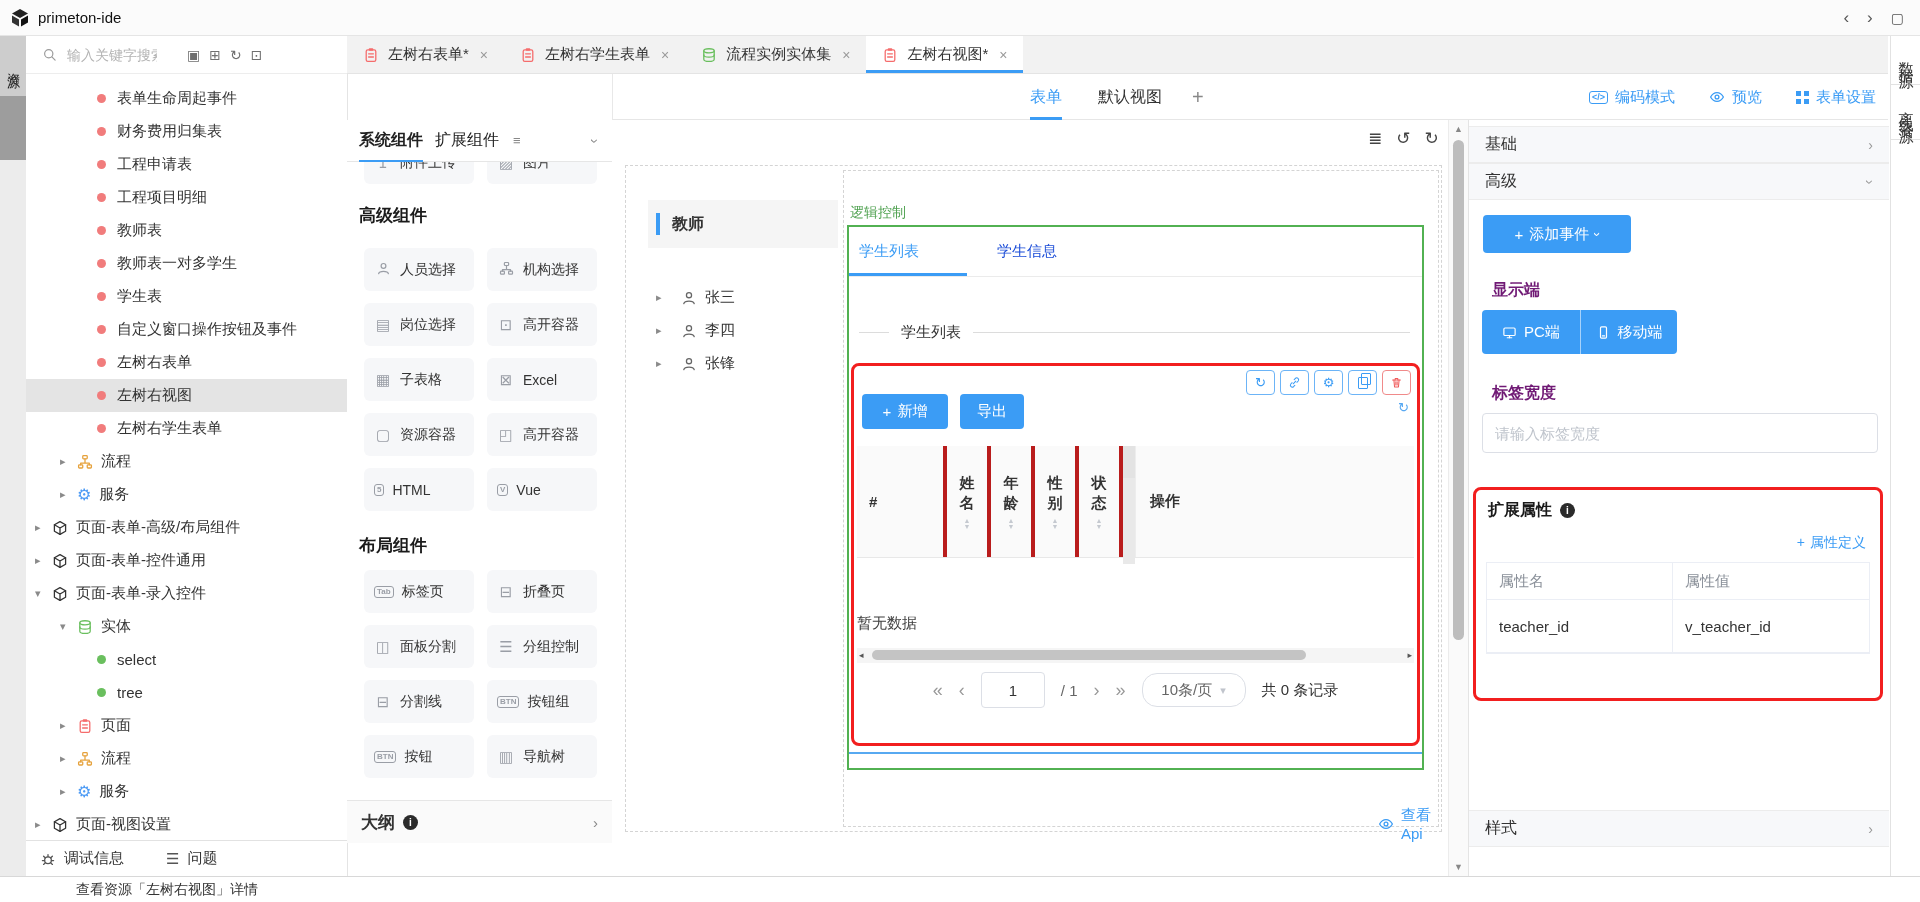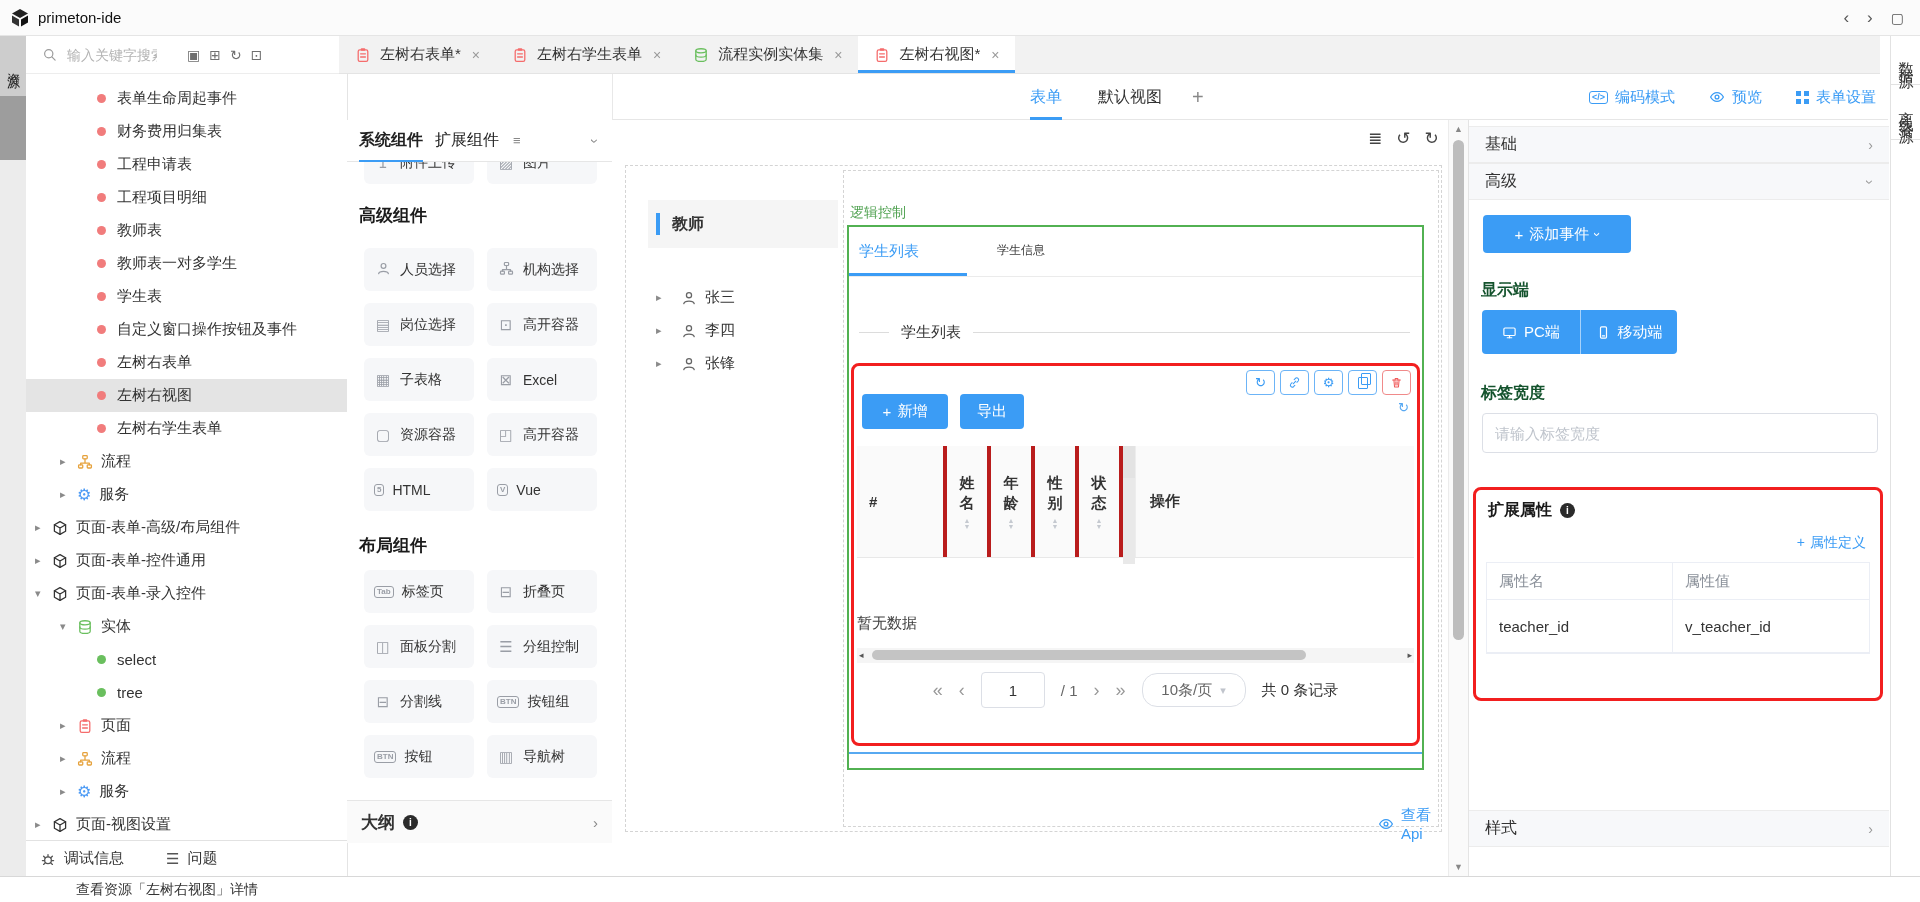--- a/index.html
+++ b/index.html
@@ -32,21 +32,21 @@
   .dot.red{background:#f17c7c;} .dot.grn{background:#6abf5e;}
   .arr{color:#8a8a8a;font-size:11px;width:17px;flex:none;}
   .tico{margin-right:8px;}
   .c-flow{color:#e6a23c;} .c-gear{color:#4d9bf5;font-size:16px;margin-right:8px;} .c-cube{color:#333;} .c-db{color:#6abf5e;} .c-form{color:#f56c6c;}
   #sbline{left:347px;top:36px;width:1px;height:840px;background:#e4e4e4;}
   #bottombar{left:26px;top:840px;width:321px;height:36px;border-top:1px solid #e2e2e2;display:flex;align-items:center;gap:42px;padding-left:14px;box-sizing:border-box;background:#fff;}
   #bottombar .itm{display:flex;align-items:center;gap:8px;color:#333;font-size:15px;cursor:pointer;}
   #bottombar .lsticon{color:#555;font-size:15px;}
   #statusbar{left:0;top:876px;width:1920px;height:26px;border-top:1px solid #d8d8d8;background:#fff;display:flex;align-items:center;padding-left:76px;box-sizing:border-box;font-size:14px;color:#333;}
   
-  #tabbar{left:339px;top:36px;width:1541px;height:38px;background:#f2f2f2;border-bottom:1px solid #e4e4e4;display:flex;box-sizing:border-box;}
+  #tabbar{left:347px;top:36px;width:1541px;height:38px;background:#f2f2f2;border-bottom:1px solid #e4e4e4;display:flex;box-sizing:border-box;}
   .dtab{display:flex;align-items:center;gap:9px;padding:0 16px;font-size:15px;color:#333;cursor:pointer;}
   .dtab .x{color:#999;font-size:14px;margin-left:2px;}
   .dtab.active{background:#fff;box-shadow:inset 0 -3px 0 #3b9cf5;}
   
   #cheader{left:612px;top:74px;width:1276px;height:46px;background:#fff;border-bottom:1px solid #e6e6e6;box-sizing:border-box;}
   #cheader .vtabs{position:absolute;left:418px;top:0;height:46px;display:flex;align-items:center;}
   #cheader .vtab{font-size:16px;color:#333;cursor:pointer;position:relative;height:46px;display:flex;align-items:center;}
   #cheader .vtab.on{color:#3b9cf5;}
   #cheader .vtab.on::after{content:"";position:absolute;left:0;bottom:0;height:3px;width:100%;background:#3b9cf5;}
   #cheader .plus{font-size:20px;color:#888;margin-left:30px;cursor:pointer;}
@@ -79,21 +79,21 @@
   #teachhead{position:absolute;left:36px;top:80px;width:190px;height:48px;background:#f5f5f5;display:flex;align-items:center;}
   #teachhead .bar{width:4px;height:22px;background:#3b9cf5;margin-left:8px;}
   #teachhead .t{font-size:16px;font-weight:bold;margin-left:12px;color:#333;}
   .tnode{position:absolute;left:44px;display:flex;align-items:center;gap:8px;font-size:15px;color:#333;}
   .tnode .arr{color:#8a8a8a;font-size:11px;}
   .tnode svg{color:#666;}
   #logiclabel{position:absolute;left:238px;top:84px;color:#52a353;font-size:14px;}
   #greenbox{position:absolute;left:235px;top:105px;width:577px;height:545px;border:2px solid #52b152;box-sizing:border-box;background:#fff;}
   #gtabs{position:absolute;left:0;top:0;width:100%;height:50px;border-bottom:1px solid #ebebeb;box-sizing:border-box;}
   #gtabs .gt1{position:absolute;left:10px;top:15px;color:#3b9cf5;font-size:15px;cursor:pointer;}
-  #gtabs .gt2{position:absolute;left:148px;top:15px;color:#404040;font-size:12px;cursor:pointer;}
+  #gtabs .gt2{position:absolute;left:148px;top:15px;color:#1d4ed8;font-size:15px;cursor:pointer;}
   #gtabs .underline{position:absolute;left:0;bottom:0;width:118px;height:3px;background:#3b9cf5;}
   #gdivider{position:absolute;left:10px;top:96px;right:12px;display:flex;align-items:center;}
   #gdivider .ln1{width:30px;height:1px;background:#dcdcdc;}
   #gdivider .txt{margin:0 12px;font-size:15px;color:#333;}
   #gdivider .ln2{flex:1;height:1px;background:#dcdcdc;}
   #redgrid{position:absolute;left:2px;top:136px;width:569px;height:383px;border:3px solid #f21f1f;border-radius:8px;box-sizing:border-box;background:#fff;}
   #wtools{position:absolute;right:6px;top:4px;display:flex;gap:5px;}
   .wbtn{width:27px;height:23px;border:1.5px solid #6cb4f7;border-radius:4px;background:#fff;display:flex;align-items:center;justify-content:center;color:#3b9cf5;font-size:13px;cursor:pointer;}
   .wbtn svg{width:13px;height:13px;}
   .wbtn.del{border-color:#f08a8a;color:#f05b5b;}
@@ -131,21 +131,21 @@
   
   #cscroll{left:1448px;top:120px;width:20px;height:756px;background:#fafafa;border-left:1px solid #ececec;box-sizing:border-box;}
   #cscroll .up{position:absolute;top:4px;left:0;width:100%;text-align:center;font-size:9px;color:#888;}
   #cscroll .dn{position:absolute;bottom:4px;left:0;width:100%;text-align:center;font-size:9px;color:#888;}
   #cthumb{position:absolute;left:4px;top:20px;width:11px;height:500px;background:#bdbdbd;border-radius:6px;cursor:pointer;}
   
   #props{left:1468px;top:120px;width:420px;height:756px;background:#fff;border-left:1px solid #e4e4e4;box-sizing:border-box;}
   .prow{position:absolute;left:0;width:420px;height:37px;background:#f7f8fa;border-top:1px solid #ececec;border-bottom:1px solid #ececec;display:flex;align-items:center;justify-content:space-between;padding:0 16px;box-sizing:border-box;font-size:16px;color:#333;cursor:pointer;}
   .prow .chev{color:#999;font-size:14px;}
   #addevent{position:absolute;left:14px;top:95px;width:148px;height:38px;}
-  .ptitle{position:absolute;left:12px;font-size:16px;font-weight:bold;color:#14532d;}
+  .ptitle{position:absolute;left:23px;font-size:16px;font-weight:bold;color:#701a75;}
   #segbtns{position:absolute;left:13px;top:190px;display:flex;height:44px;border-radius:4px;overflow:hidden;}
   .seg{background:#3b9cf5;color:#fff;display:flex;align-items:center;justify-content:center;gap:7px;font-size:15px;cursor:pointer;}
   .seg svg{width:15px;height:15px;}
   #seg1{width:98px;border-right:1px solid rgba(255,255,255,.55);}
   #seg2{width:96px;}
   #lwinput{position:absolute;left:13px;top:293px;width:396px;height:40px;border:1px solid #dcdfe6;border-radius:4px;box-sizing:border-box;padding-left:12px;font-size:15px;color:#333;outline:none;font-family:inherit;}
   #lwinput::placeholder{color:#bfc4cc;}
   #extbox{position:absolute;left:4px;top:367px;width:410px;height:214px;border:3px solid #f21f1f;border-radius:8px;box-sizing:border-box;background:#fff;}
   #extbox .hd{position:absolute;left:12px;top:10px;display:flex;align-items:center;font-size:16px;font-weight:bold;color:#1a1a1a;}
   #addprop{position:absolute;right:14px;top:44px;color:#3b9cf5;font-size:14px;display:flex;gap:5px;cursor:pointer;}

